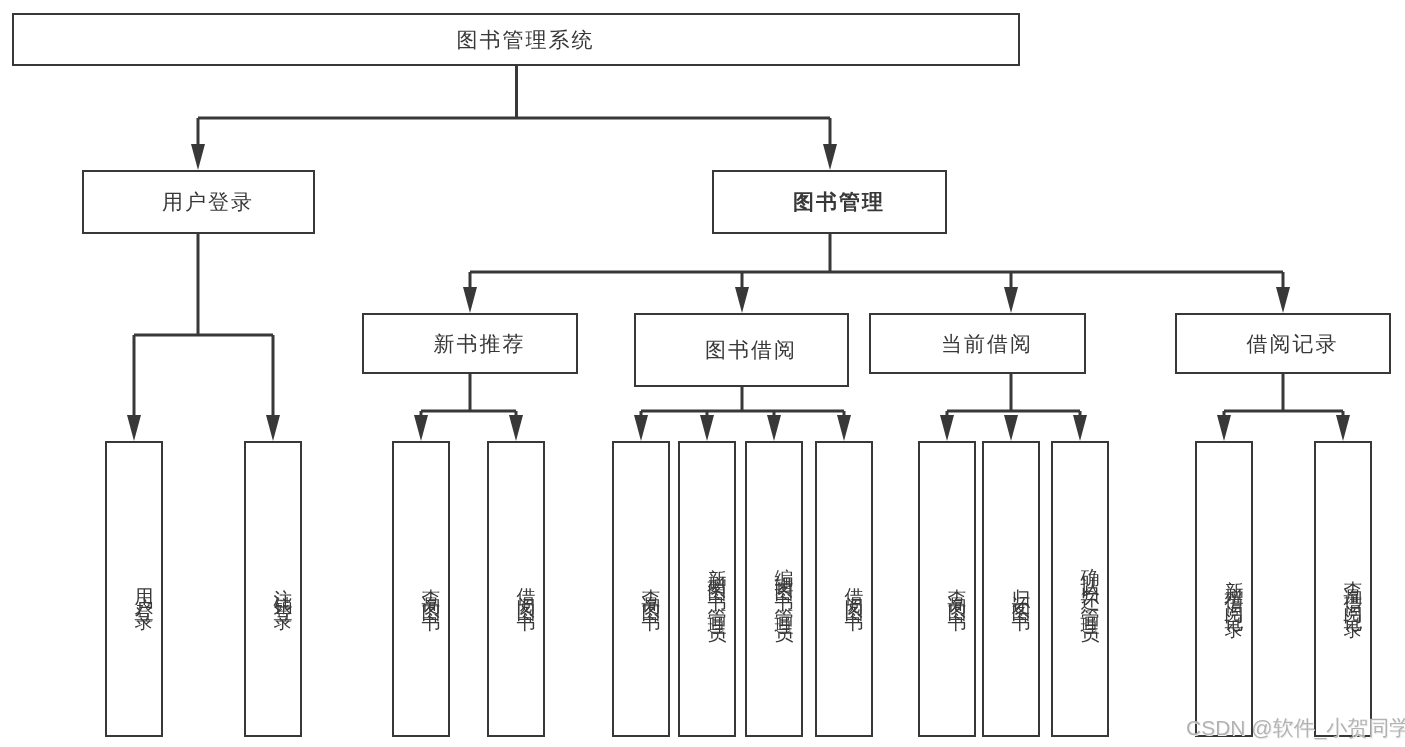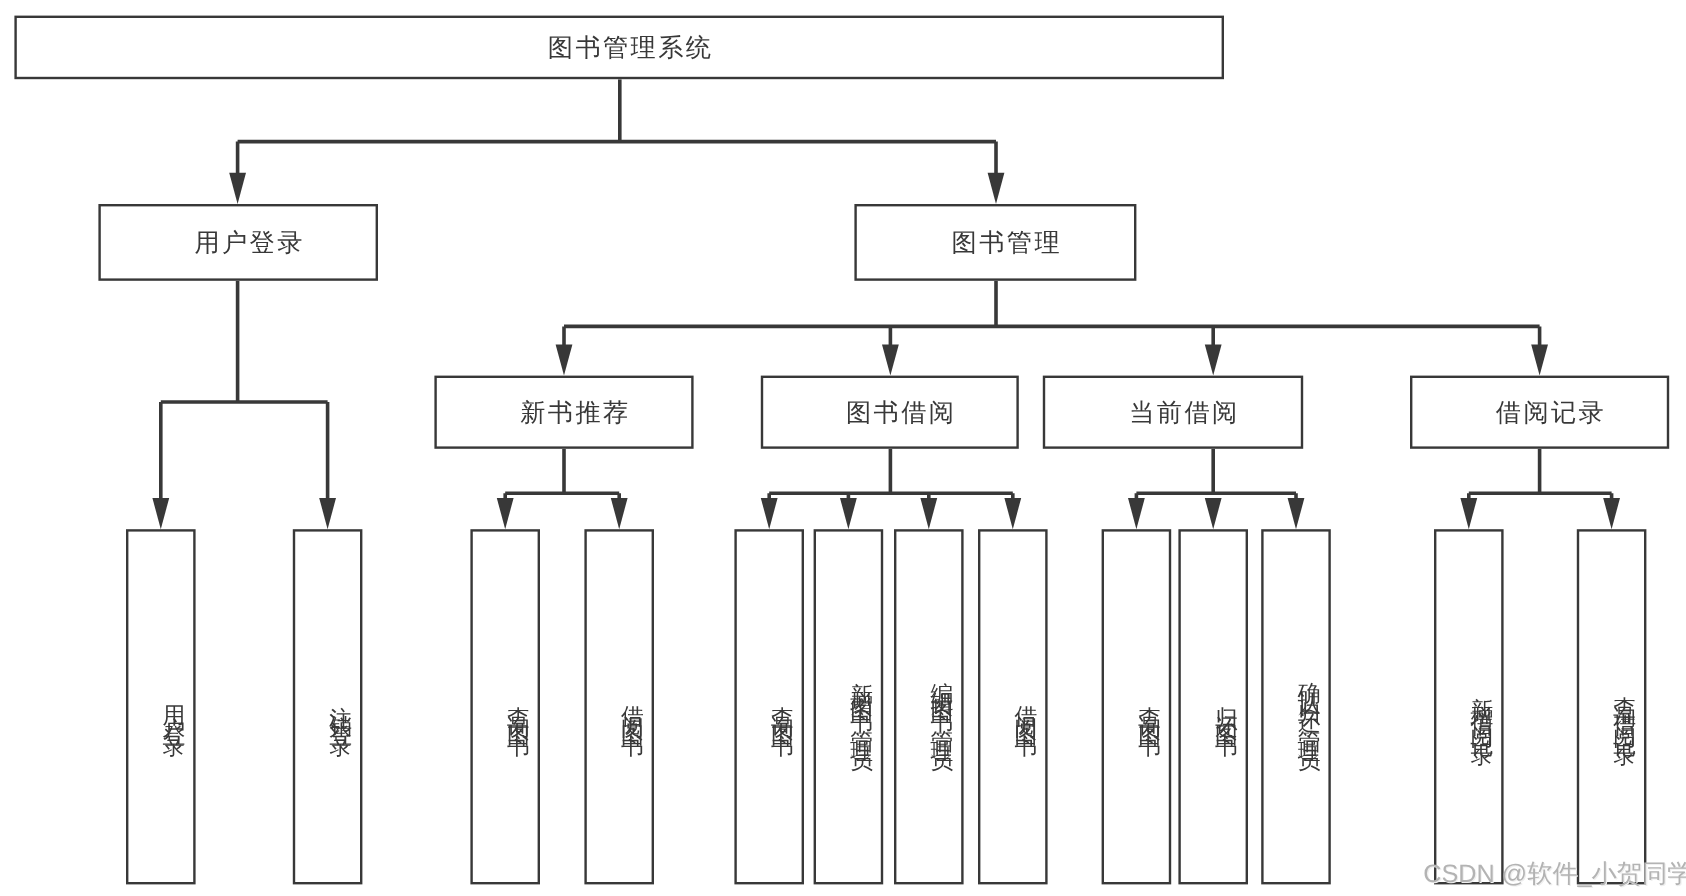--- a/index.html
+++ b/index.html
@@ -118,28 +118,28 @@
     </g>
   </svg>
 
   <div class="box" style="left:12px; top:13px; width:1008px; height:53px;">
     <span class="h-label">图书管理系统</span>
   </div>
 
   <div class="box" style="left:82px; top:170px; width:233px; height:64px;">
     <span class="h-label">用户登录</span>
   </div>
-  <div class="box" style="left:712px; top:170px; width:235px; height:64px;">
+  <div class="box" style="left:712px; top:170px; width:235px; height:64px;font-weight:bold;">
     <span class="h-label">图书管理</span>
   </div>
 
   <div class="box" style="left:362px; top:313px; width:216px; height:61px;">
     <span class="h-label">新书推荐</span>
   </div>
-  <div class="box" style="left:634px; top:313px; width:215px; height:61px;">
+  <div class="box" style="left:634px; top:313px; width:215px; height:74px;">
     <span class="h-label">图书借阅</span>
   </div>
   <div class="box" style="left:869px; top:313px; width:217px; height:61px;">
     <span class="h-label">当前借阅</span>
   </div>
   <div class="box" style="left:1175px; top:313px; width:216px; height:61px;">
     <span class="h-label">借阅记录</span>
   </div>
 
   <div class="box leaf" style="left:105px;">

